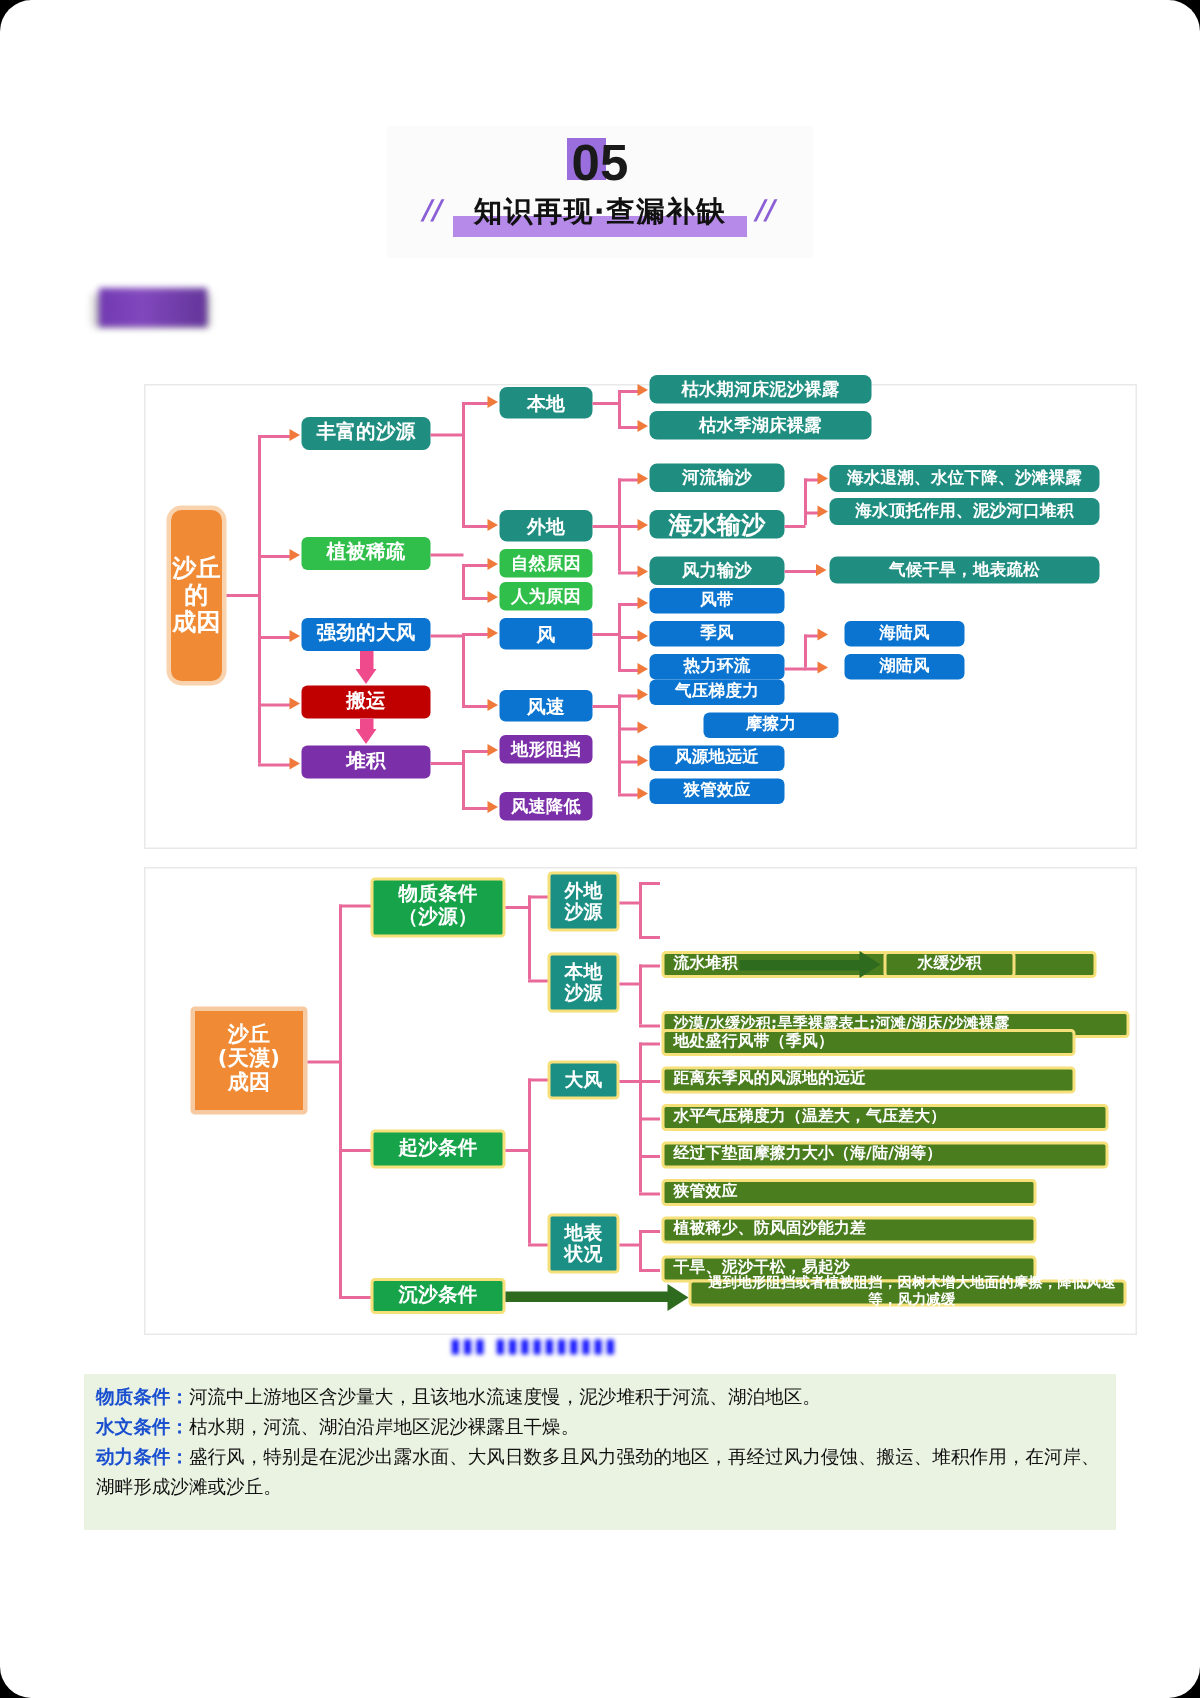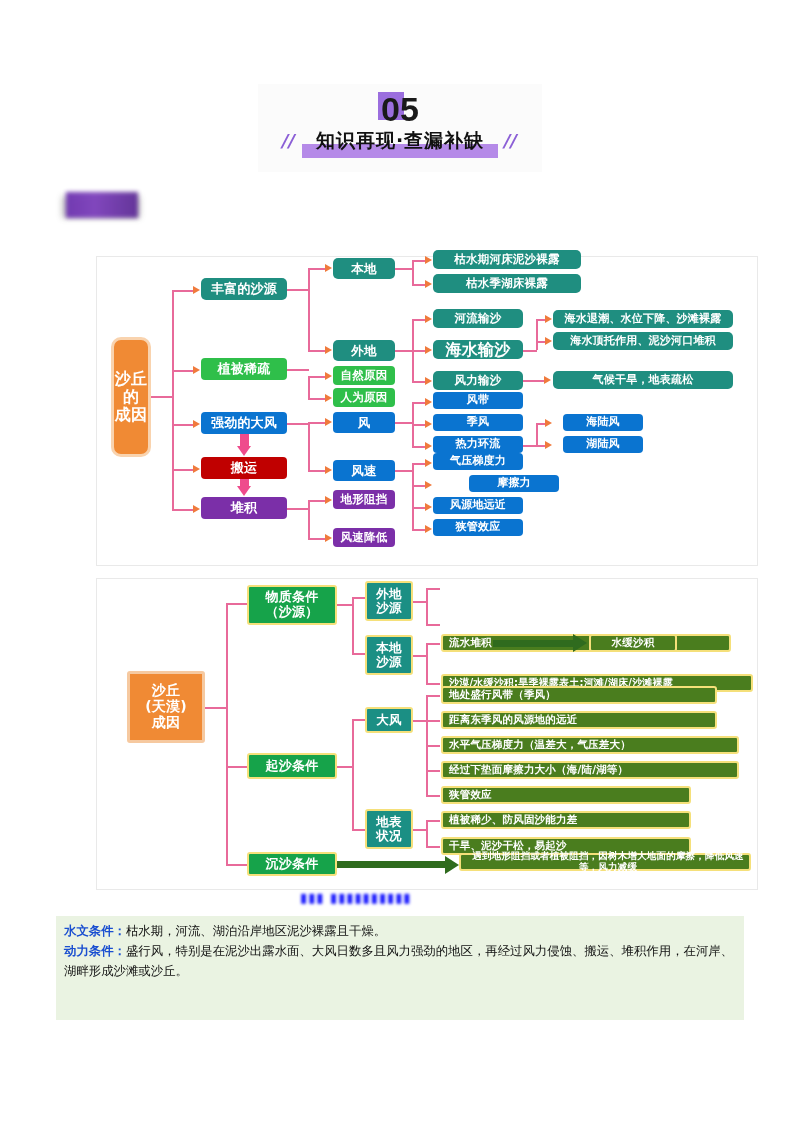--- a/index.html
+++ b/index.html
@@ -1,19 +1,20 @@
 <!DOCTYPE html>
 <html><head>
 <meta charset="utf-8">
 <style>
   html,body{margin:0;padding:0;background:#000;}
   body{font-family:"DejaVu Sans","Liberation Sans",sans-serif;}
   #page{
     position:relative;width:800px;height:1132px;background:#ffffff;
     overflow:hidden;
+    border-radius:21px;
   }
 
   
   #header-badge{
     position:absolute;left:258px;top:84px;width:284px;height:88px;
     background:#fbfbfb;
   }
   #hb-num-wrap{
     position:absolute;left:0;top:4px;width:284px;height:42px;
     display:flex;align-items:center;justify-content:center;
@@ -352,20 +353,23 @@
     <div class="node g-olive" style="left:344px;top:207px;width:250px;height:18px;font-size:10.5px;">狭管效应</div>
     <div class="node g-olive" style="left:344px;top:232px;width:250px;height:18px;font-size:10.5px;">植被稀少、防风固沙能力差</div>
     <div class="node g-olive" style="left:344px;top:258px;width:250px;height:18px;font-size:10.5px;">干旱、泥沙干松，易起沙</div>
     <div class="node g-olive" style="left:362px;top:274px;width:292px;height:18px;font-size:9.5px;">遇到地形阻挡或者植被阻挡，因树木增大地面的摩擦，降低风速等，风力减缓</div>
   </div>
 
   <div id="note-watermark">▮▮▮ ▮▮▮▮▮▮▮▮▮▮</div>
 
   <div id="note">
     <p>
+      <span class="note-k">物质条件</span><span class="note-k">：</span><span>河流中上游地区含沙量大，且该地水流速度慢，泥沙堆积于河流、湖泊地区。</span>
+    </p>
+    <p>
       <span class="note-k">水文条件</span><span class="note-k">：</span><span>枯水期，河流、湖泊沿岸地区泥沙裸露且干燥。</span>
     </p>
     <p>
       <span class="note-k">动力条件</span><span class="note-k">：</span><span>盛行风，特别是在泥沙出露水面、大风日数多且风力强劲的地区，再经过风力侵蚀、搬运、堆积作用，在河岸、湖畔形成沙滩或沙丘。</span>
     </p>
   </div>
 
 </div>
 
 </body></html>

